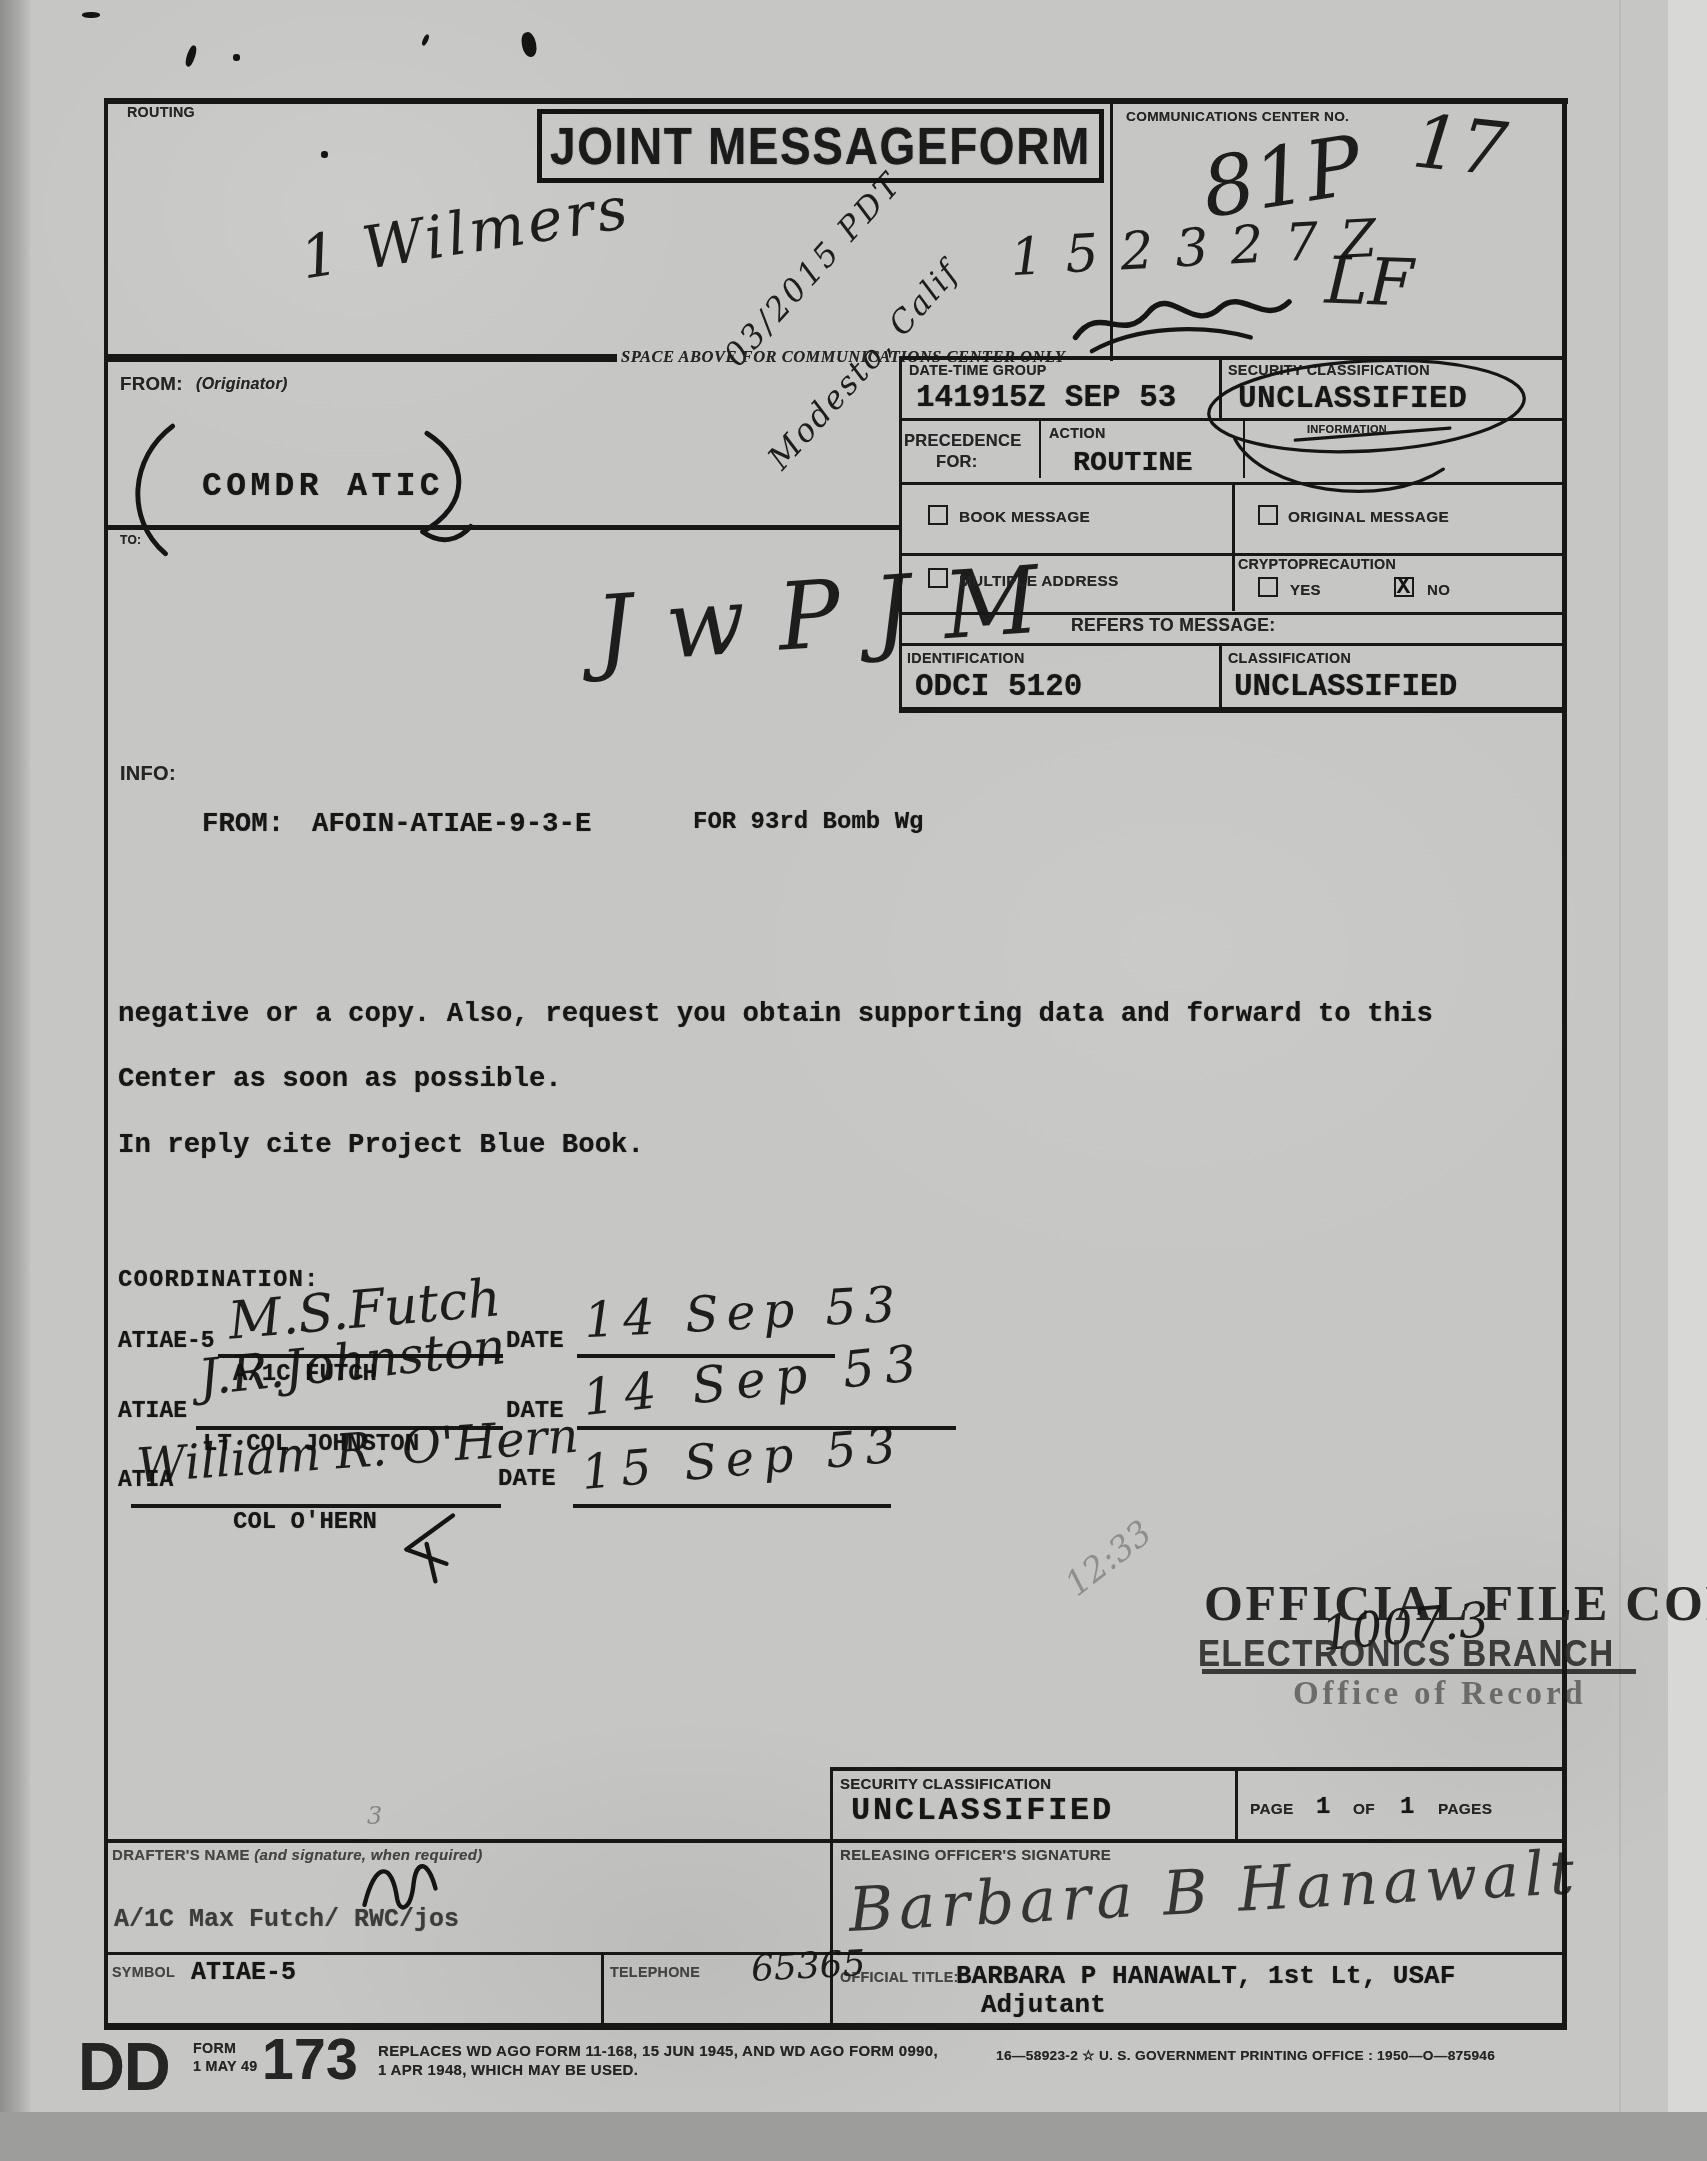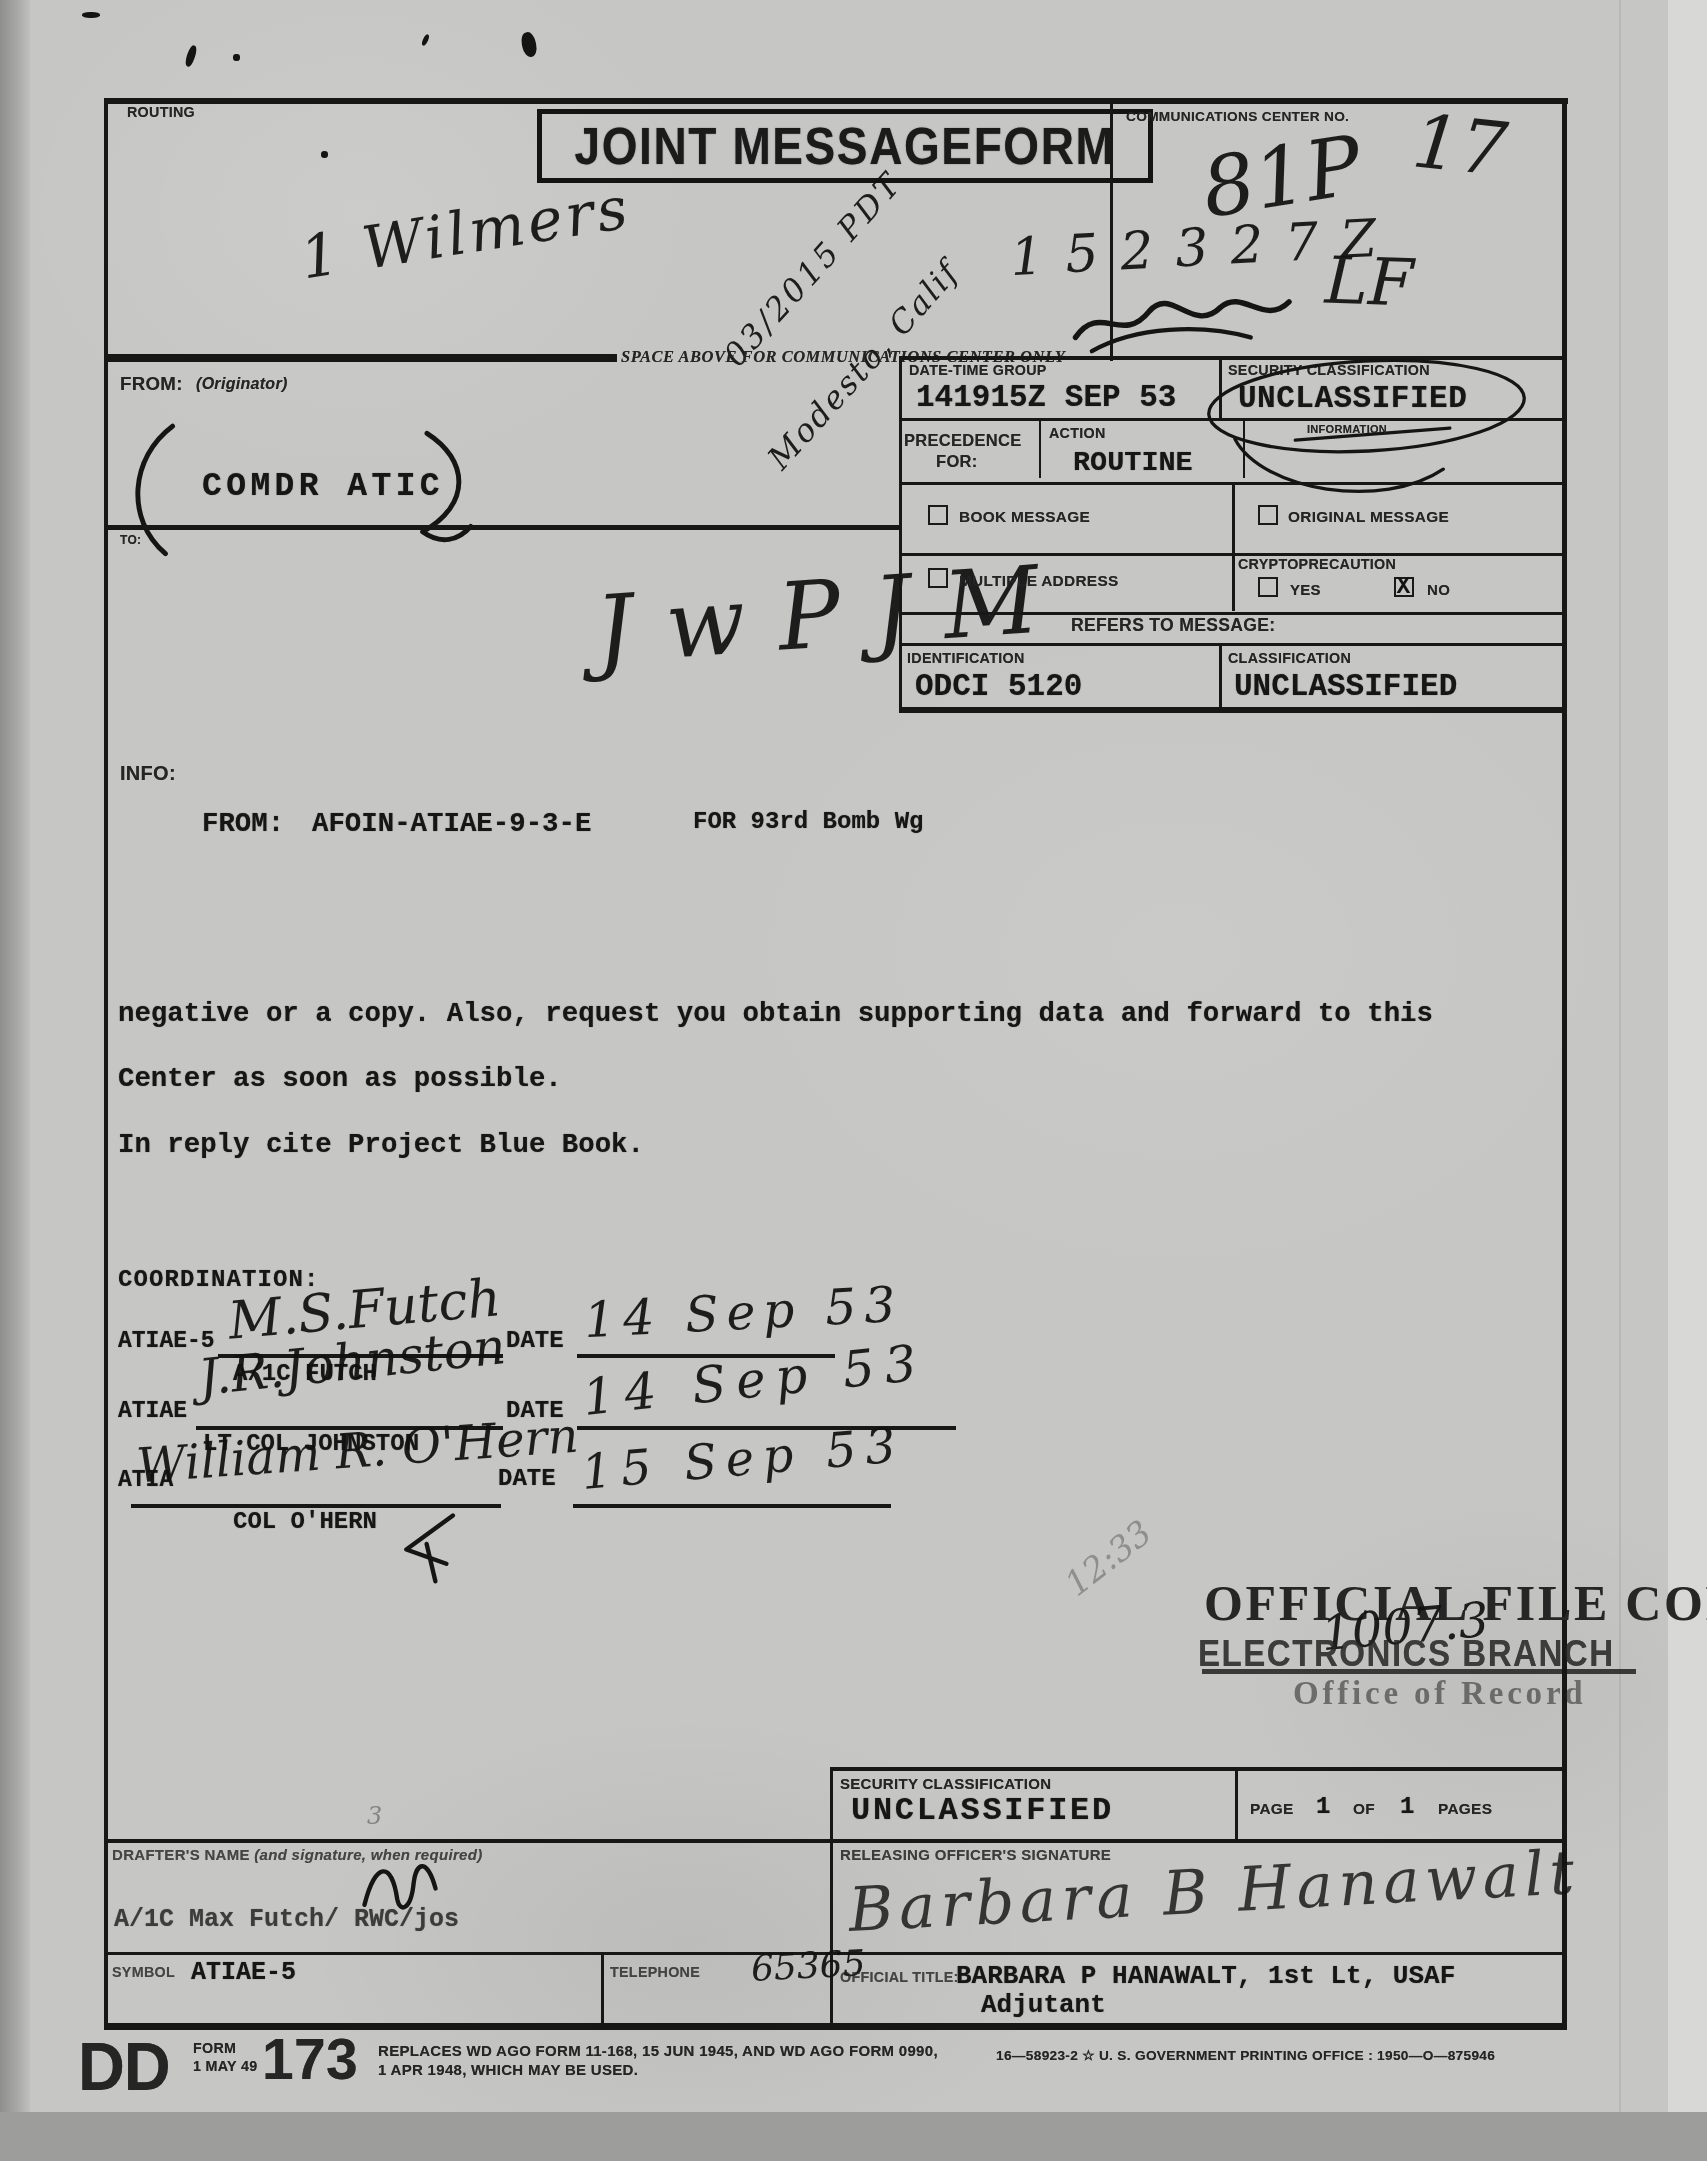--- a/index.html
+++ b/index.html
@@ -52,21 +52,21 @@
   <div class="speck" style="left:321px;top:151px;width:7.1px;height:7.1px"></div>
   <div class="speck" style="left:82px;top:12px;width:17.6px;height:6px"></div>
   <div class="speck" style="left:423px;top:34px;width:5px;height:12px;transform:rotate(25deg)"></div>
 
   <div class="hline" style="left:104px;top:98px;width:1464px;height:5.5px"></div>
   <div class="vline" style="left:104px;top:98px;width:3.8px;height:1932px"></div>
   <div class="vline" style="left:1562px;top:98px;width:5px;height:1932px"></div>
   <div class="hline" style="left:104px;top:2023px;width:1462px;height:6.6px"></div>
 
   <div class="lbl" style="left:127px;top:104px;font-size:14.3px">ROUTING</div>
-  <div class="box" style="left:537px;top:109px;width:616px;height:74px">
+  <div class="box" style="left:537px;top:109px;width:567px;height:74px">
     <span class="title-text">JOINT MESSAGEFORM</span>
   </div>
 
   <div class="vline" style="left:1110px;top:103px;width:3.3px;height:258px"></div>
   <div class="lbl" style="left:1126px;top:109px;font-size:13.7px">COMMUNICATIONS CENTER NO.</div>
   <div class="hw" style="left:1202px;top:129px;font-size:82px;transform:rotate(-9deg)">81P</div>
   <div class="hw" style="left:1413px;top:102px;font-size:74px;transform:rotate(6deg)">17</div>
   <div class="hw" style="left:1010px;top:217px;font-size:52px;letter-spacing:22px;transform:rotate(-3deg)">152327Z</div>
   <div class="hw" style="left:1325px;top:244px;font-size:65px;transform:rotate(2deg)">LF</div>
   <svg class="mark" style="left:1070px;top:277px" width="230" height="88" viewBox="0 0 420 160">

